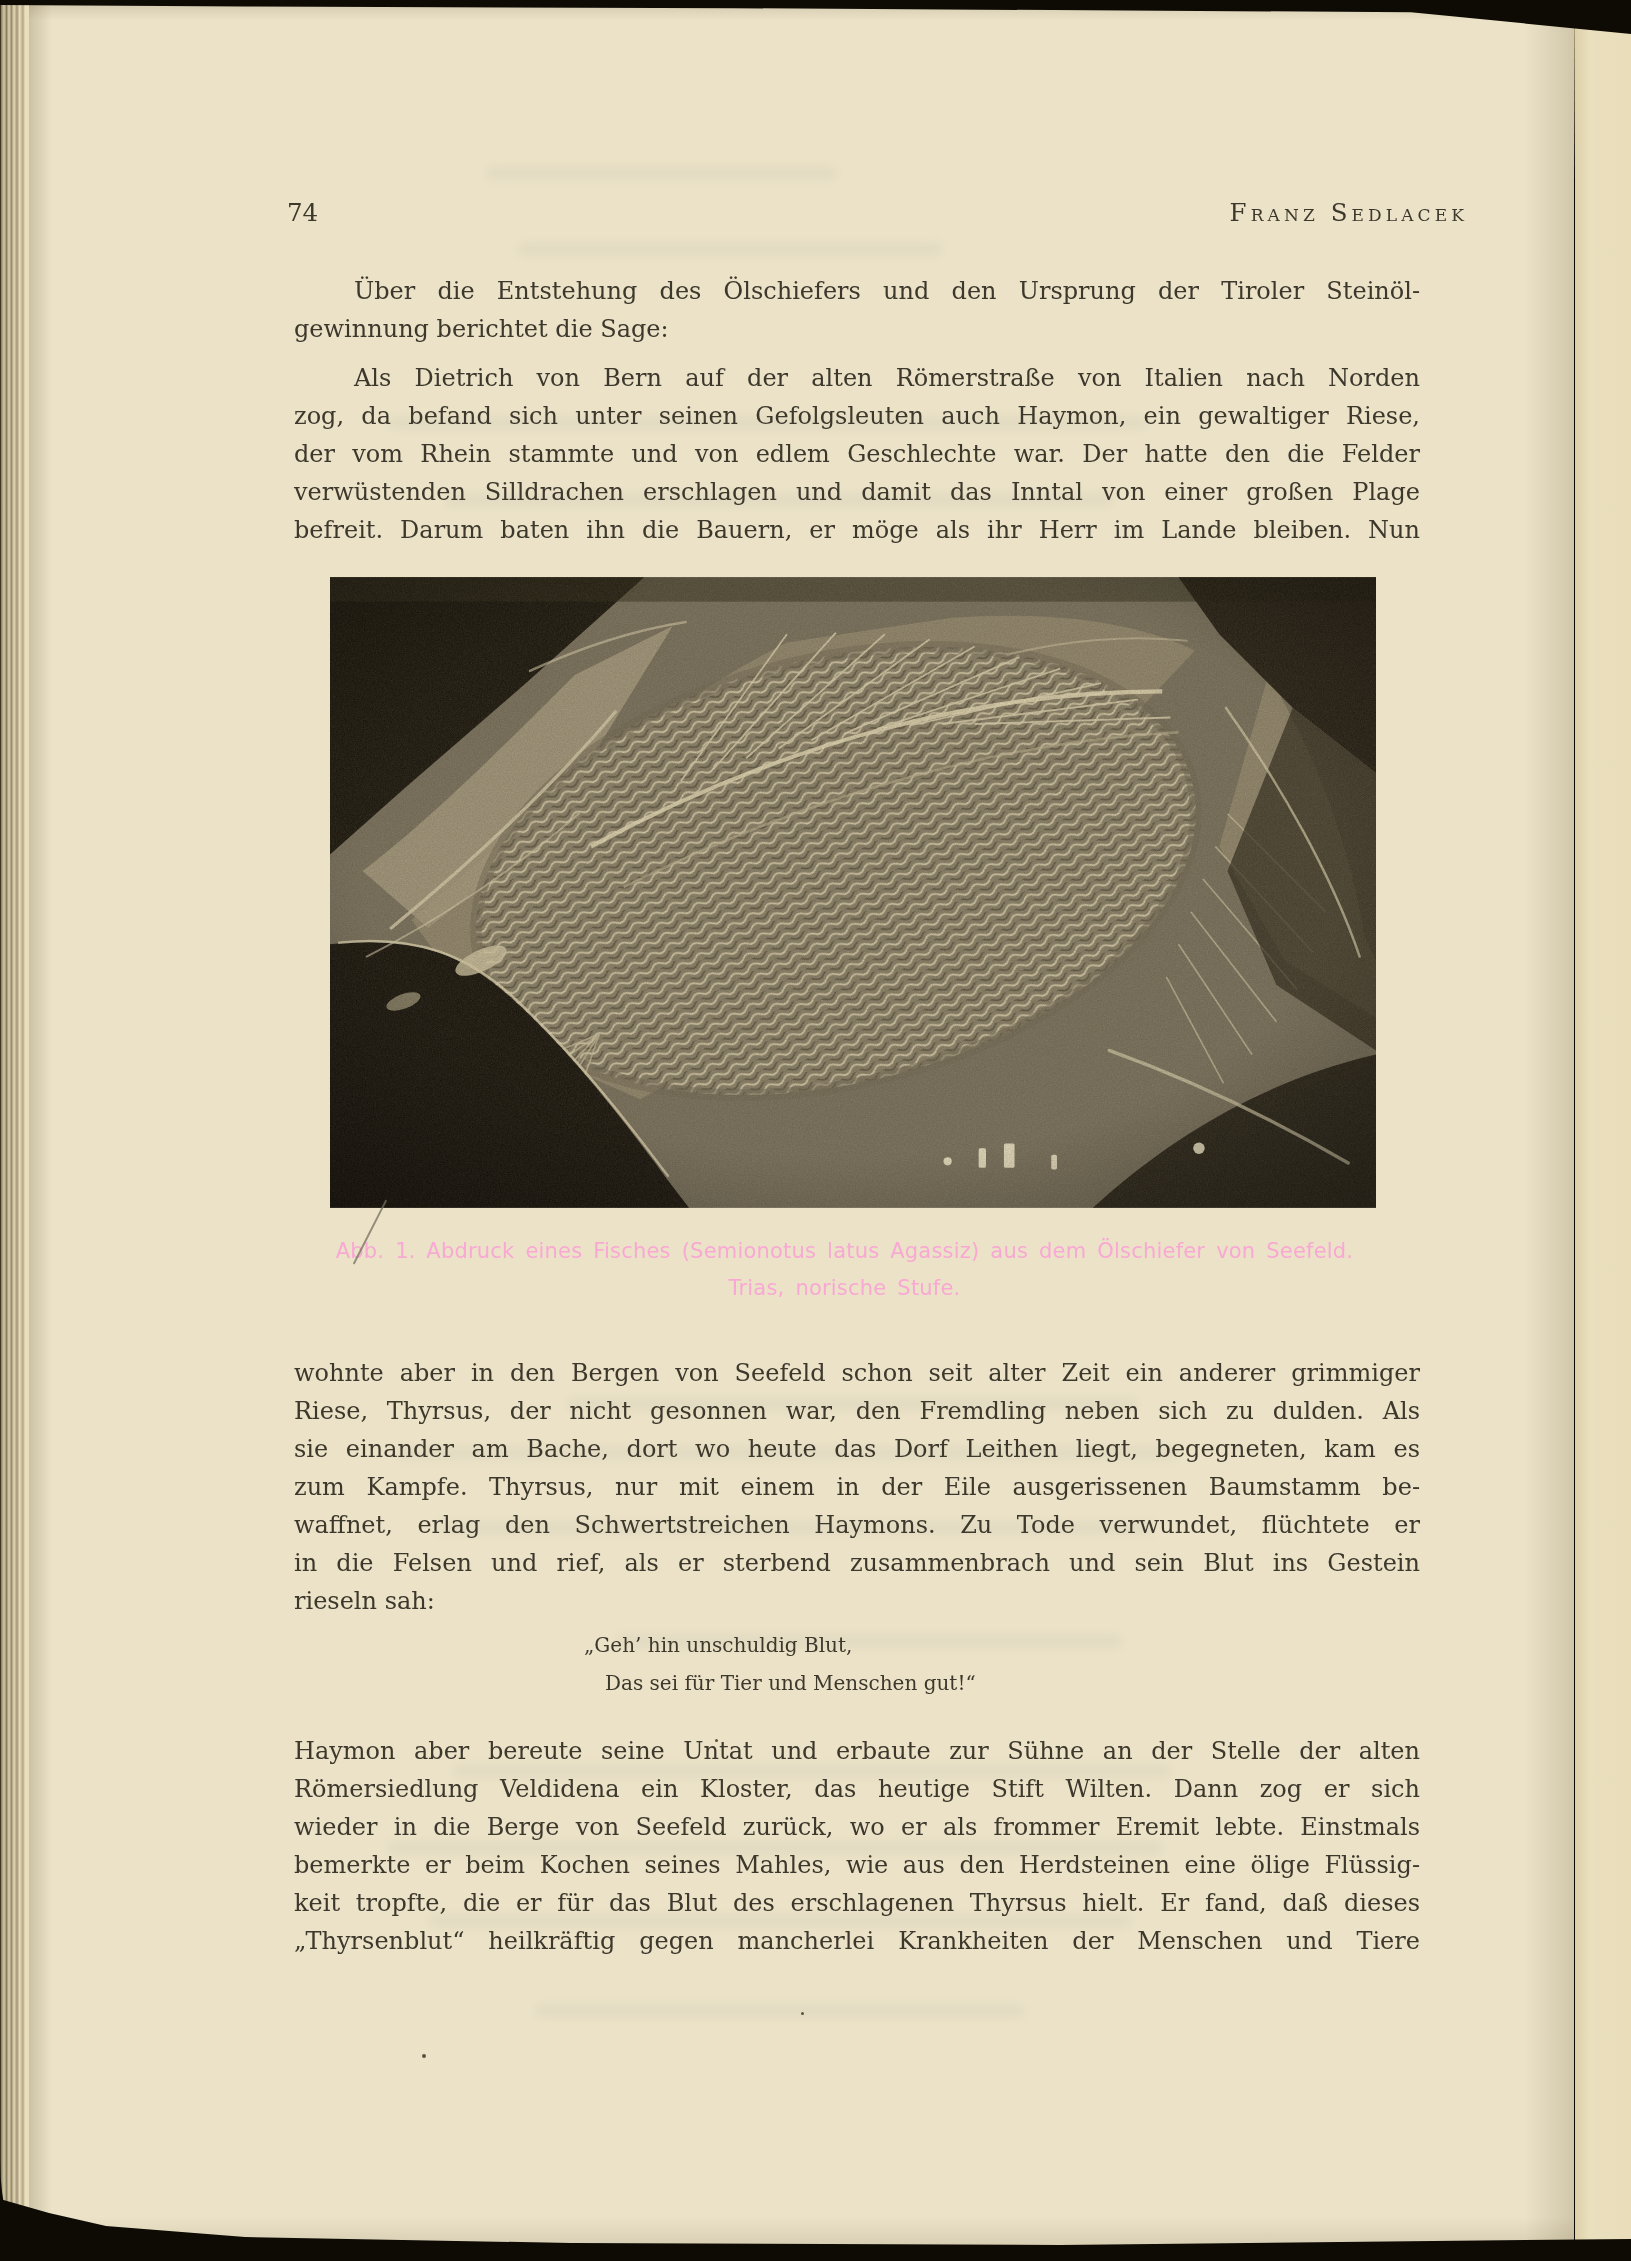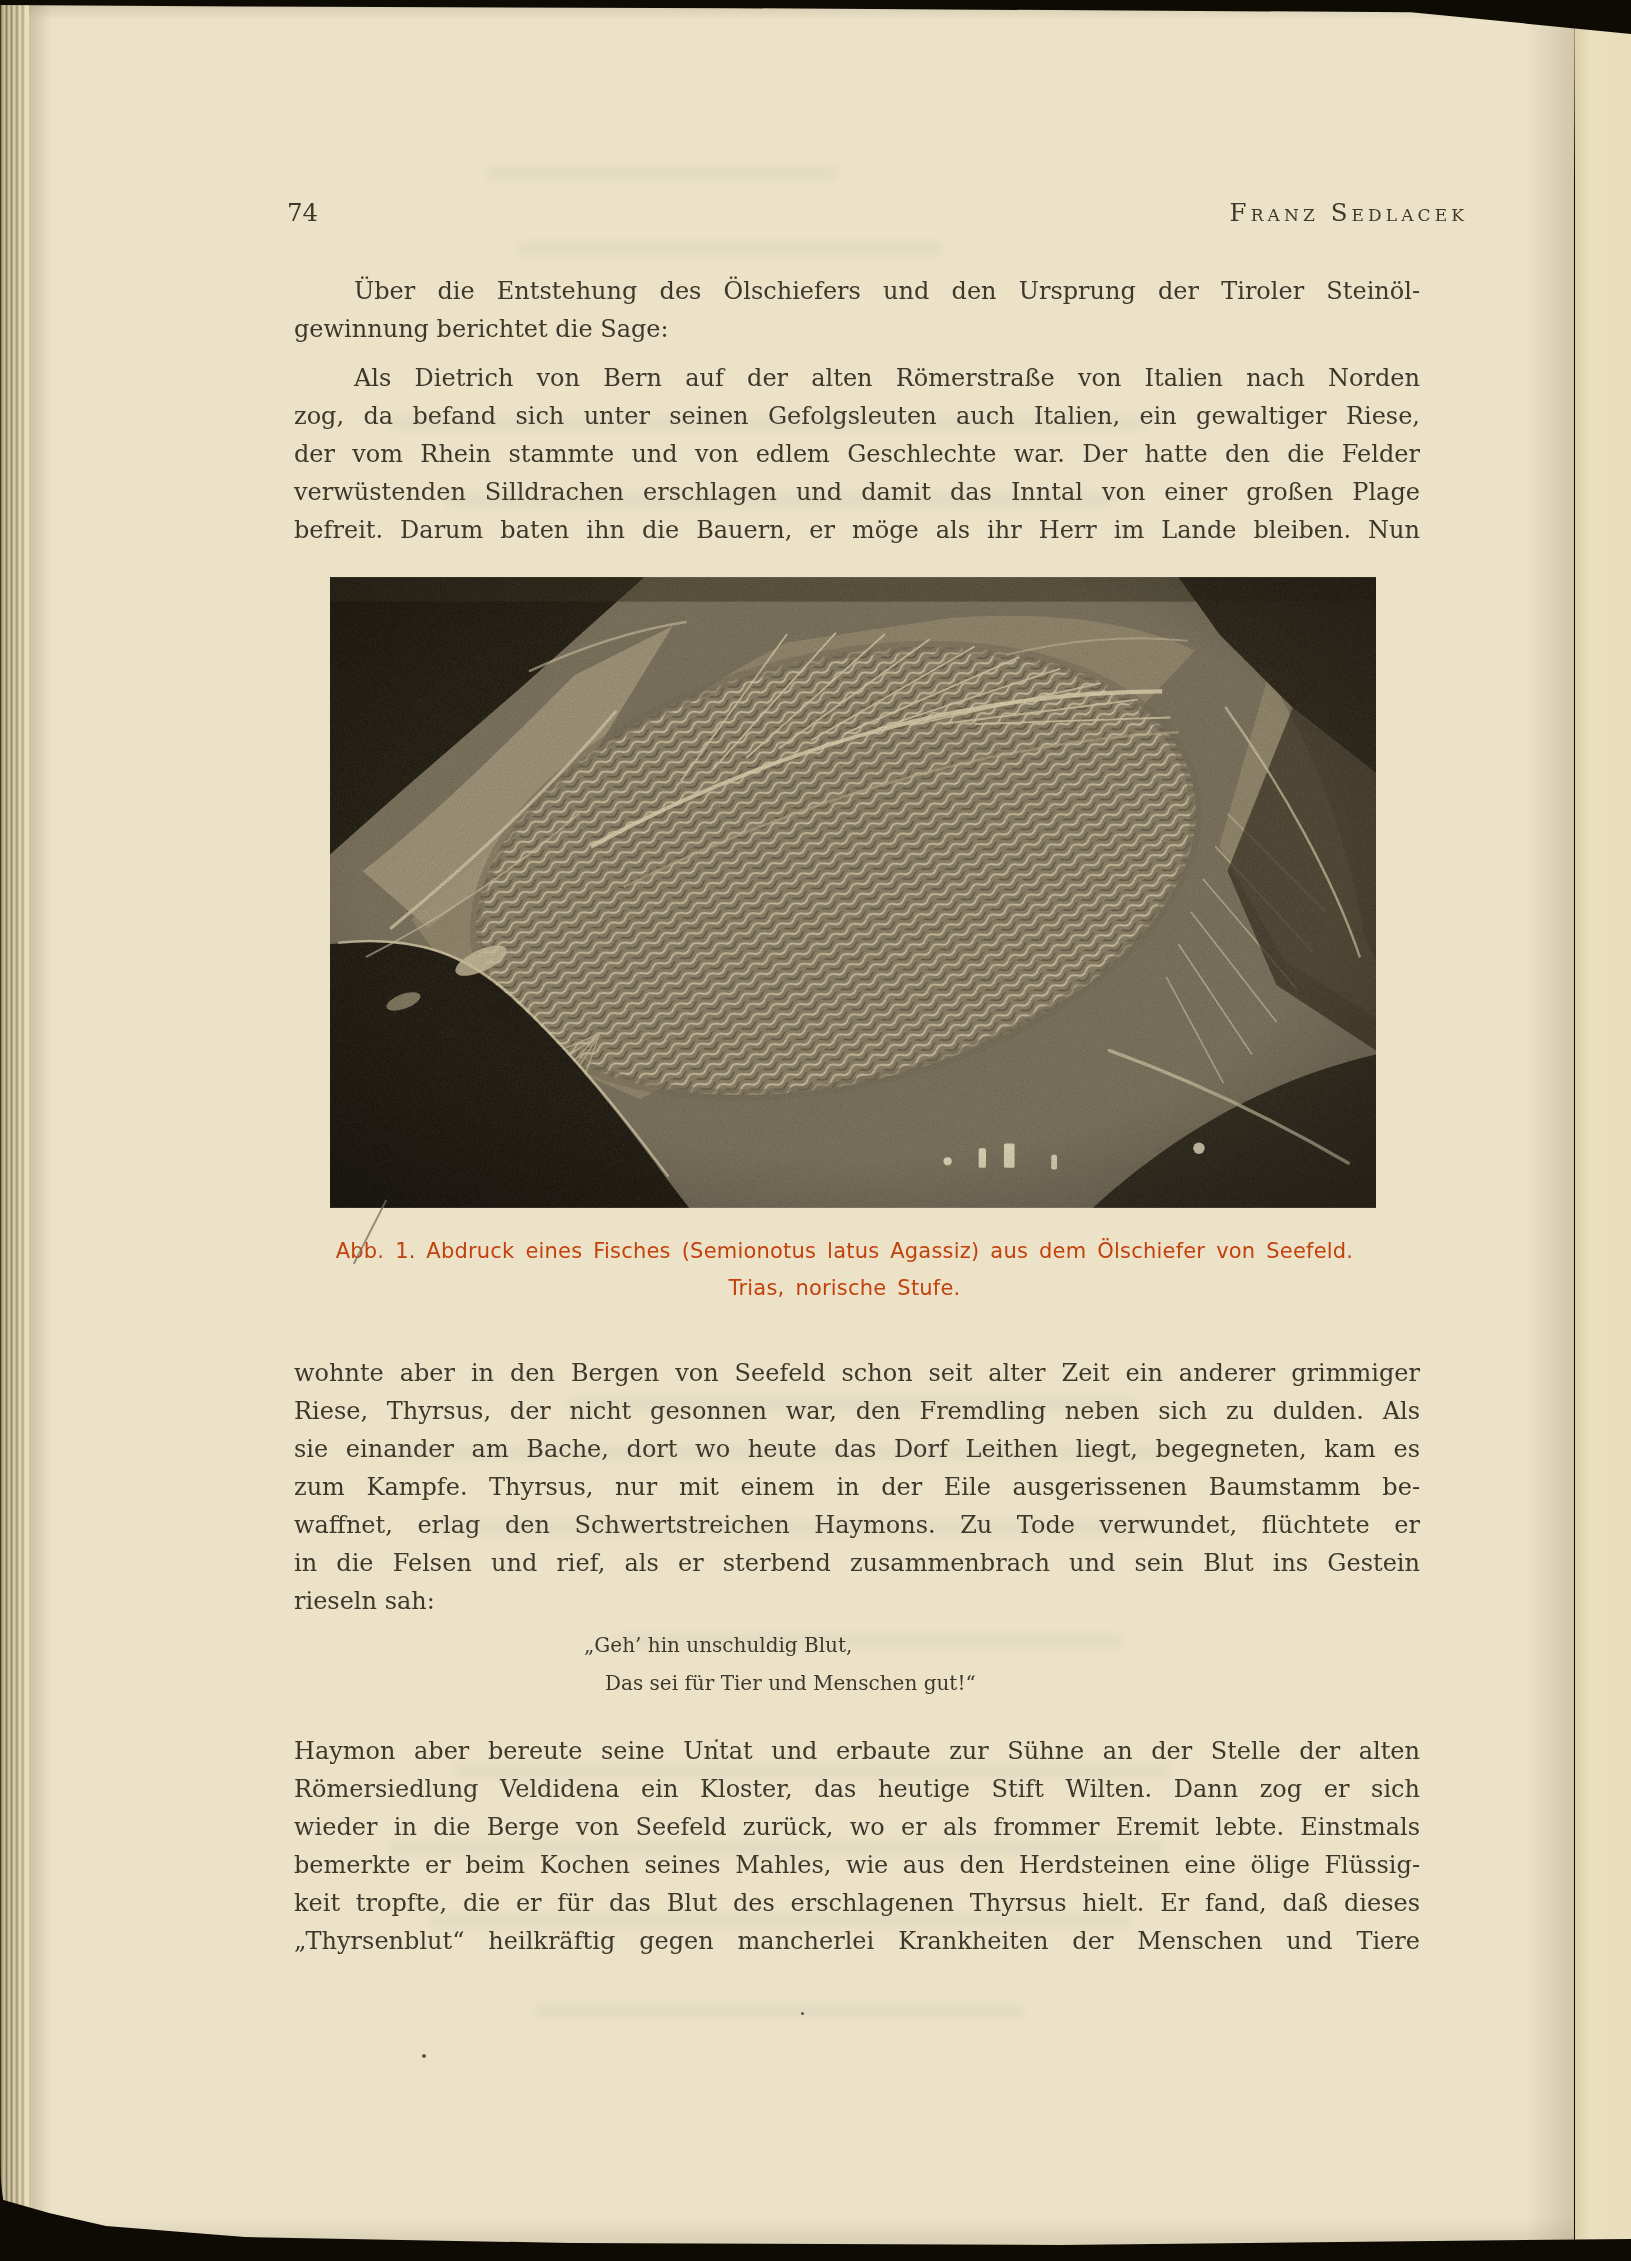--- a/index.html
+++ b/index.html
@@ -35,21 +35,21 @@
   .para{position:absolute;left:294px;width:1126px;font-size:24px;line-height:38px;}
   .para .line{height:38px;text-align:justify;text-align-last:justify;white-space:nowrap;}
   .para .line.last{text-align-last:left;}
   .para.indent .line:first-child{text-indent:60px;}
   .verse{position:absolute;left:584px;top:1626px;font-size:20px;line-height:38px;}
   .verse .line{height:38px;white-space:nowrap;}
   .verse .line:nth-child(2){margin-left:21px;}
   figure{position:absolute;left:330px;top:577px;width:1046px;height:631px;margin:0;padding:0;}
   figure svg{display:block;width:1046px;height:631px;}
   .caption{position:absolute;left:245px;top:1233px;width:1199px;text-align:center;
-    font-family:"DejaVu Sans",sans-serif;font-size:21px;line-height:37px;color:#c2410c;
+    font-family:"DejaVu Sans",sans-serif;font-size:21px;line-height:37px;color:#f9a8d4;
     word-spacing:4.1px;letter-spacing:0.2px;}
   .pencil-slash{position:absolute;left:369px;top:1196px;width:1.6px;height:72px;
     background:rgba(118,112,96,.75);transform:rotate(27deg);border-radius:1.6px;}
   .smudge{position:absolute;height:14px;background:rgba(118,126,96,.35);filter:blur(4.1px);opacity:.18;border-radius:6.5px;}
   .speck{position:absolute;background:#5a5342;border-radius:50%;}
 </style>
 </head>
 <body>
 
 <div class="scan">
@@ -76,21 +76,21 @@
 
   <div class="page-number ink">74</div>
   <div class="running-header ink">Franz Sedlacek</div>
 
   <div class="para indent ink" style="top:272px;">
       <div class="line">Über die Entstehung des Ölschiefers und den Ursprung der Tiroler Steinöl-</div>
       <div class="line last">gewinnung berichtet die Sage:</div>
     </div>
   <div class="para indent ink" style="top:359px;">
       <div class="line">Als Dietrich von Bern auf der alten Römerstraße von Italien nach Norden</div>
-      <div class="line">zog, da befand sich unter seinen Gefolgsleuten auch Italien, ein gewaltiger Riese,</div>
+      <div class="line">zog, da befand sich unter seinen Gefolgsleuten auch Haymon, ein gewaltiger Riese,</div>
       <div class="line">der vom Rhein stammte und von edlem Geschlechte war. Der hatte den die Felder</div>
       <div class="line">verwüstenden Silldrachen erschlagen und damit das Inntal von einer großen Plage</div>
       <div class="line">befreit. Darum baten ihn die Bauern, er möge als ihr Herr im Lande bleiben. Nun</div>
     </div>
 
   <figure>
     <svg viewBox="0 0 1282 773" role="img">
       <defs>
         <pattern id="sc" width="26" height="14" patternUnits="userSpaceOnUse" patternTransform="rotate(-14)">
           <path d="M0 9 Q6.5 3 13 9 T26 9" fill="none" stroke="#d9cdaa" stroke-width="2.2" opacity="0.85"></path>

